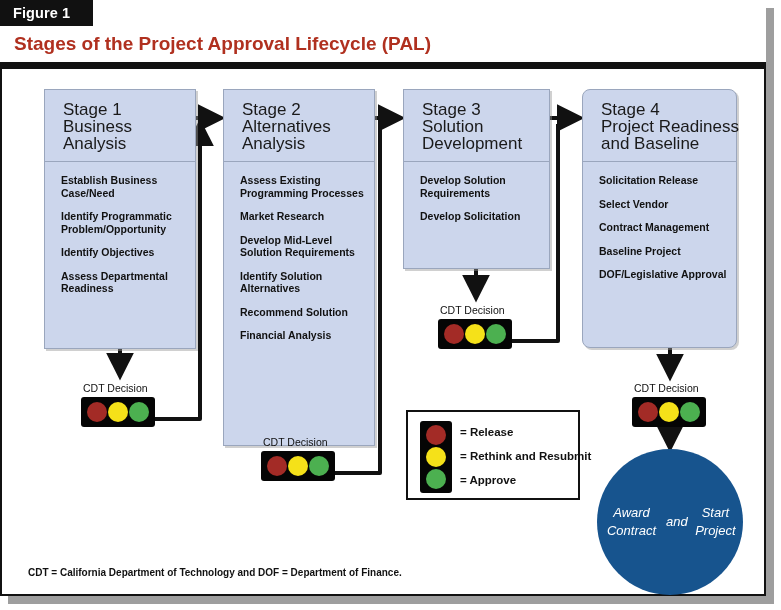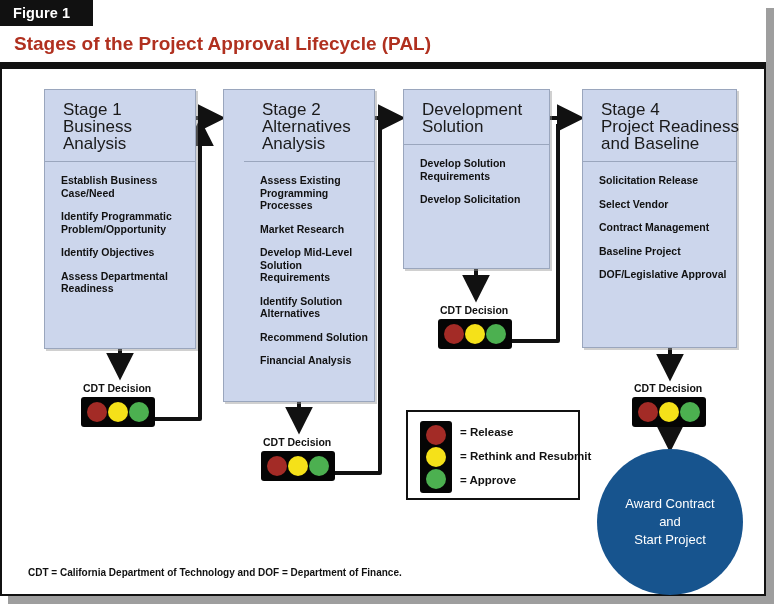--- a/index.html
+++ b/index.html
@@ -22,38 +22,38 @@
 
   .stage{position:absolute;background:#ccd6ec;border:1px solid #9aa6bd;box-sizing:border-box;
          box-shadow:2px 2px 0 rgba(150,150,150,.45);}
   .stage-head{padding:11px 0 9px 18px;font-size:17px;line-height:17px;color:#1a1a1a;}
   .stage-head div{white-space:nowrap;}
   .stage-rule{height:1px;background:#9aa6bd;}
   .stage-items{padding:12px 0 10px 16px;}
   .stage-items .it{font-size:10.5px;line-height:12.5px;color:#111;margin-bottom:11px;
                    font-weight:bold;white-space:pre-line;}
 
-  .dec-label{position:absolute;font-size:10.5px;font-weight:bold;color:#111;white-space:nowrap;}
+  .dec-label{position:absolute;font-size:10.5px;font-weight:normal;color:#111;white-space:nowrap;}
   .light-h{position:absolute;background:#050505;border-radius:3px;display:flex;align-items:center;
            justify-content:space-around;padding:0 5px;box-sizing:border-box;}
   .light-h .bulb{width:20px;height:20px;border-radius:50%;}
   .b-red{background:#a32b26;}
   .b-yel{background:#f5e119;}
   .b-grn{background:#4cb050;}
 
   #legend{position:absolute;border:2px solid #111;background:#fff;box-sizing:border-box;}
   #legend .lt{position:absolute;left:12px;top:9px;width:32px;height:72px;background:#050505;
               border-radius:3px;display:flex;flex-direction:column;align-items:center;
               justify-content:space-around;padding:3px 0;box-sizing:border-box;}
   #legend .lt .bulb{width:20px;height:20px;border-radius:50%;}
   #legend .row{position:absolute;left:52px;font-size:11.5px;color:#111;font-weight:bold;white-space:nowrap;}
 
   #circle{position:absolute;border-radius:50%;background:#17548e;color:#fff;display:flex;
-          flex-direction:column;align-items:center;justify-content:center;font-size:13px;
-          line-height:18px;text-align:center;}
+          flex-direction:row;align-items:center;justify-content:center;font-size:13px;
+          line-height:18px;text-align:center;font-style:italic;}
 
   #footnote{position:absolute;font-size:10px;font-weight:bold;color:#111;white-space:nowrap;}
 
   svg.conn{position:absolute;left:0;top:0;width:766px;height:527px;pointer-events:none;}
 </style>
 </head>
 <body>
 
 <div id="figure">
 
@@ -101,21 +101,21 @@
         <div class="it">Establish Business
 Case/Need</div>
         <div class="it">Identify Programmatic
 Problem/Opportunity</div>
         <div class="it">Identify Objectives</div>
         <div class="it">Assess Departmental
 Readiness</div>
       </div>
     </div>
 
-    <div class="stage" style="left:221px;top:20px;width:152px;height:313px;padding-left:20px;">
+    <div class="stage" style="left:221px;top:20px;width:152px;height:357px;">
       <div class="stage-head">
         <div>Stage 2</div>
         <div>Alternatives</div>
         <div>Analysis</div>
       </div>
       <div class="stage-rule"></div>
       <div class="stage-items">
         <div class="it">Assess Existing
 Programming Processes</div>
         <div class="it">Market Research</div>
@@ -123,32 +123,33 @@
 Solution Requirements</div>
         <div class="it">Identify Solution
 Alternatives</div>
         <div class="it">Recommend Solution</div>
         <div class="it">Financial Analysis</div>
       </div>
     </div>
 
     <div class="stage" style="left:401px;top:20px;width:147px;height:180px;">
       <div class="stage-head">
+        <div>Stage 3</div>
+        <div>Solution</div>
         <div>Development</div>
-        <div>Solution</div>
       </div>
       <div class="stage-rule"></div>
       <div class="stage-items">
         <div class="it">Develop Solution
 Requirements</div>
         <div class="it">Develop Solicitation</div>
       </div>
     </div>
 
-    <div class="stage" style="left:580px;top:20px;width:155px;height:259px;">
+    <div class="stage" style="left:580px;top:20px;width:155px;height:259px;border-radius:8px;">
       <div class="stage-head">
         <div>Stage 4</div>
         <div>Project Readiness</div>
         <div>and Baseline</div>
       </div>
       <div class="stage-rule"></div>
       <div class="stage-items">
         <div class="it">Solicitation Release</div>
         <div class="it">Select Vendor</div>
         <div class="it">Contract Management</div>

